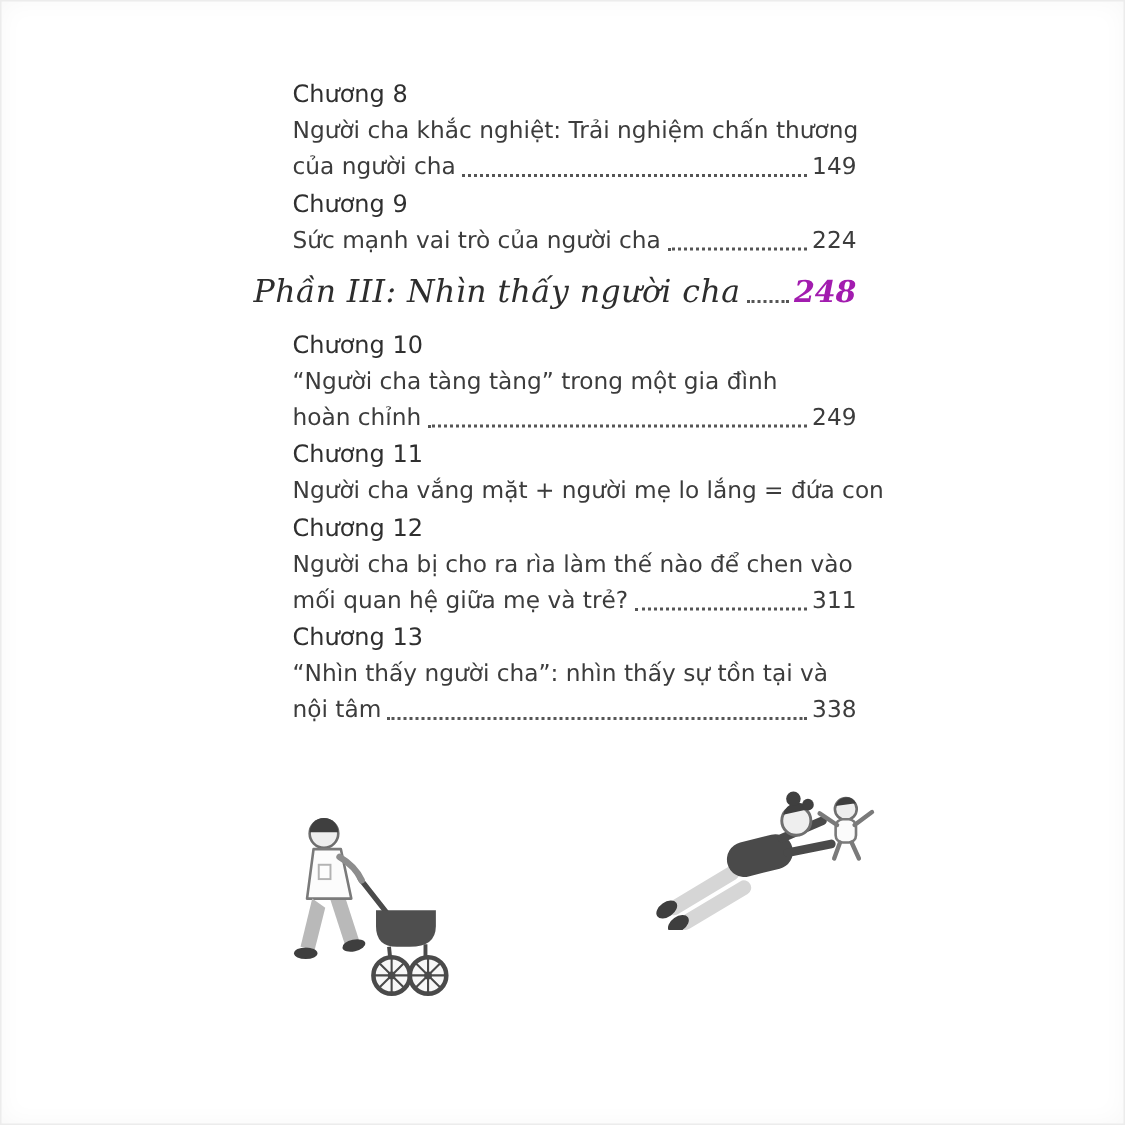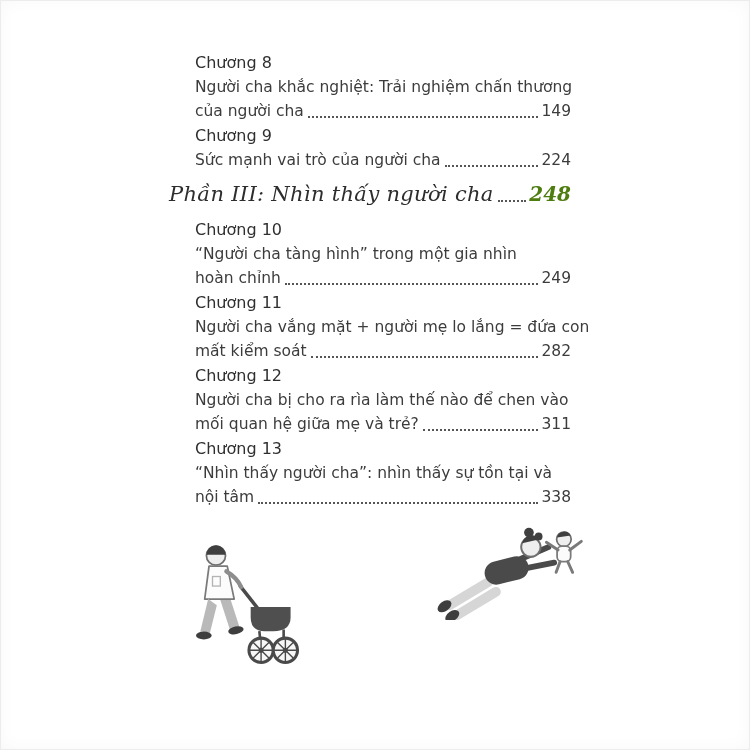--- a/index.html
+++ b/index.html
@@ -53,21 +53,21 @@
     line-height:30px;
     white-space:nowrap;
     letter-spacing:0.3px;
   }
   .part-row .leader { margin-bottom:7px; }
   .part-row .page-num {
     font-family:"DejaVu Serif","Liberation Serif",serif;
     font-style:italic;
     font-weight:700;
     font-size:20px;
-    color:#4d7c0f;
+    color:#a21caf;
     line-height:30px;
   }
   .illus { position:absolute; }
   .illus-left  { left:183px; top:534px; width:118px; }
   .illus-right { left:428px; top:518px; width:165px; }
   .illus svg { display:block; width:100%; height:auto; }
 </style>
 </head>
 <body>
 
@@ -95,36 +95,31 @@
     </section>
 
     <div class="part-row">
       <span class="part-label">Phần III: Nhìn thấy người cha</span>
       <span class="leader"></span>
       <span class="page-num">248</span>
     </div>
 
     <section>
       <h3 class="chapter">Chương 10</h3>
-      <div class="toc-text-line">“Người cha tàng hình” trong một gia nhìn</div>
+      <div class="toc-text-line">“Người cha tàng tàng” trong một gia đình</div>
       <div class="toc-line">
         <span class="toc-text">hoàn chỉnh</span>
         <span class="leader"></span>
         <span class="page-num">249</span>
       </div>
     </section>
 
     <section>
       <h3 class="chapter">Chương 11</h3>
       <div class="toc-text-line">Người cha vắng mặt + người mẹ lo lắng = đứa con</div>
-      <div class="toc-line">
-        <span class="toc-text">mất kiểm soát</span>
-        <span class="leader"></span>
-        <span class="page-num">282</span>
-      </div>
     </section>
 
     <section>
       <h3 class="chapter">Chương 12</h3>
       <div class="toc-text-line">Người cha bị cho ra rìa làm thế nào để chen vào</div>
       <div class="toc-line">
         <span class="toc-text">mối quan hệ giữa mẹ và trẻ?</span>
         <span class="leader"></span>
         <span class="page-num">311</span>
       </div>

